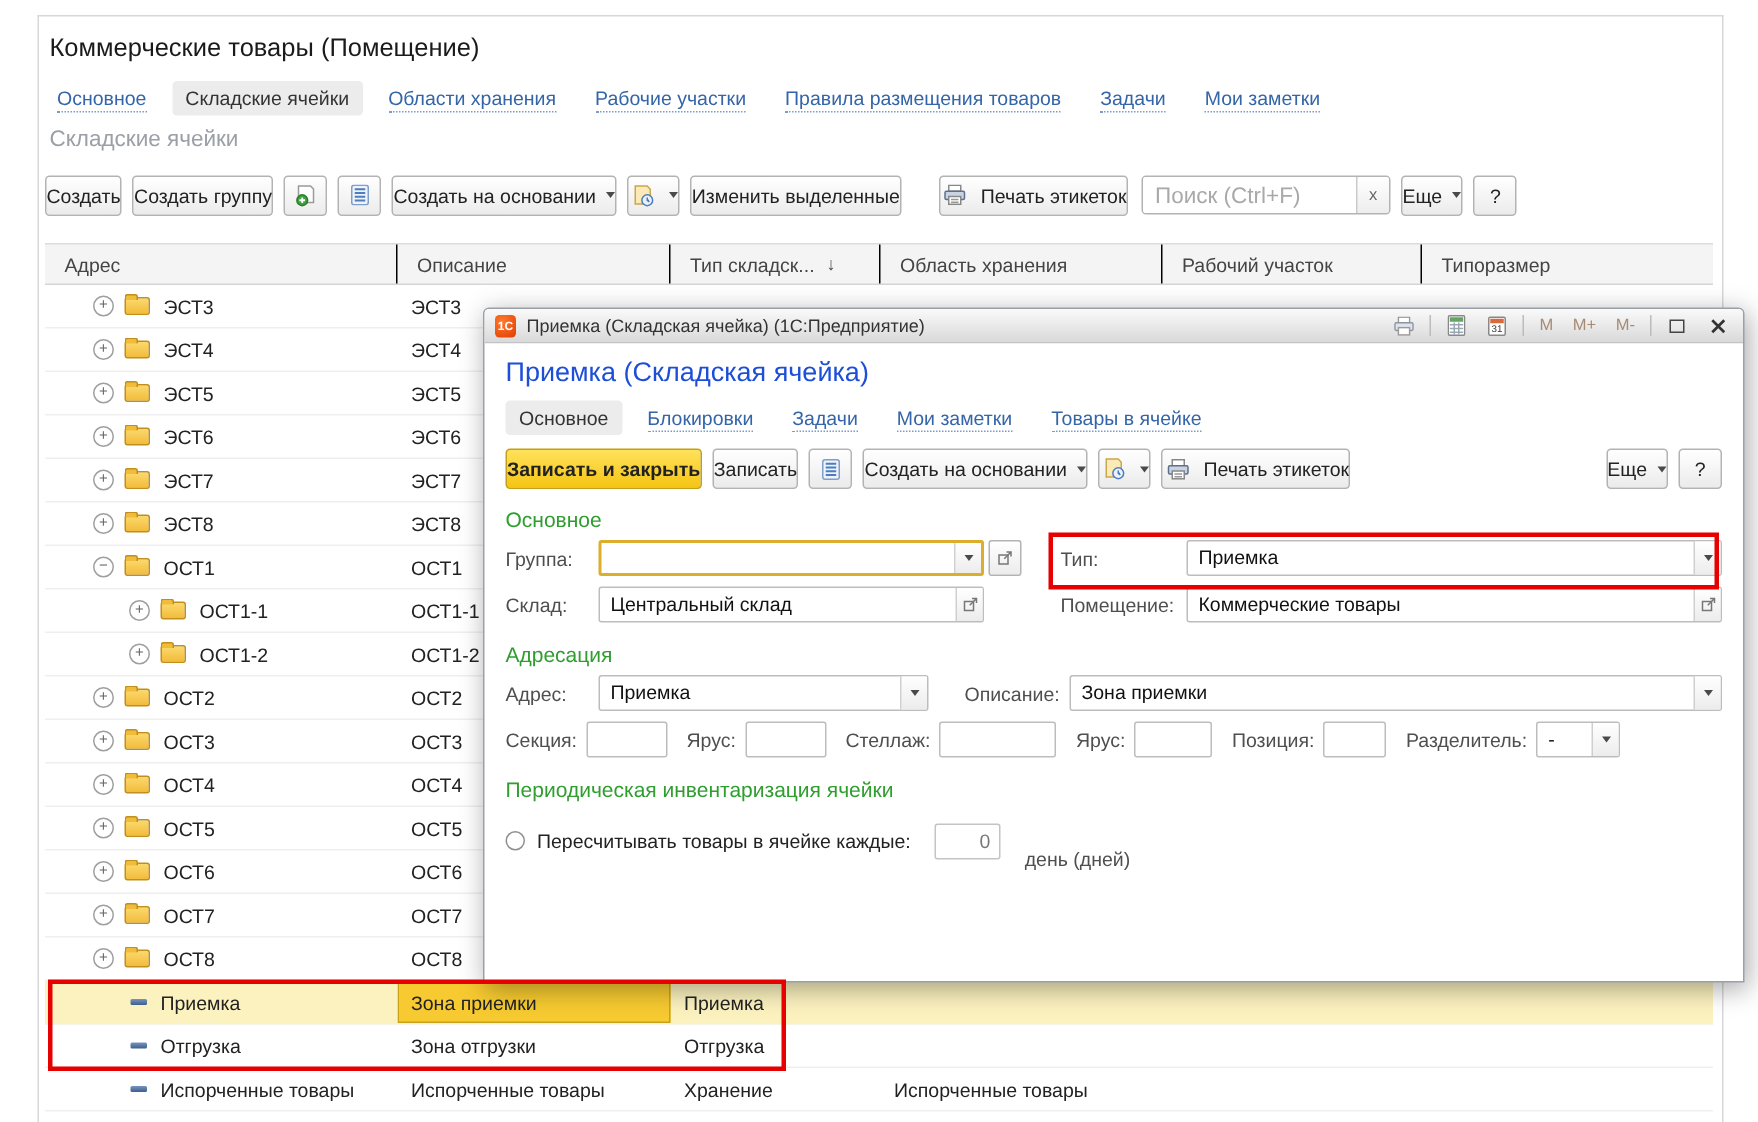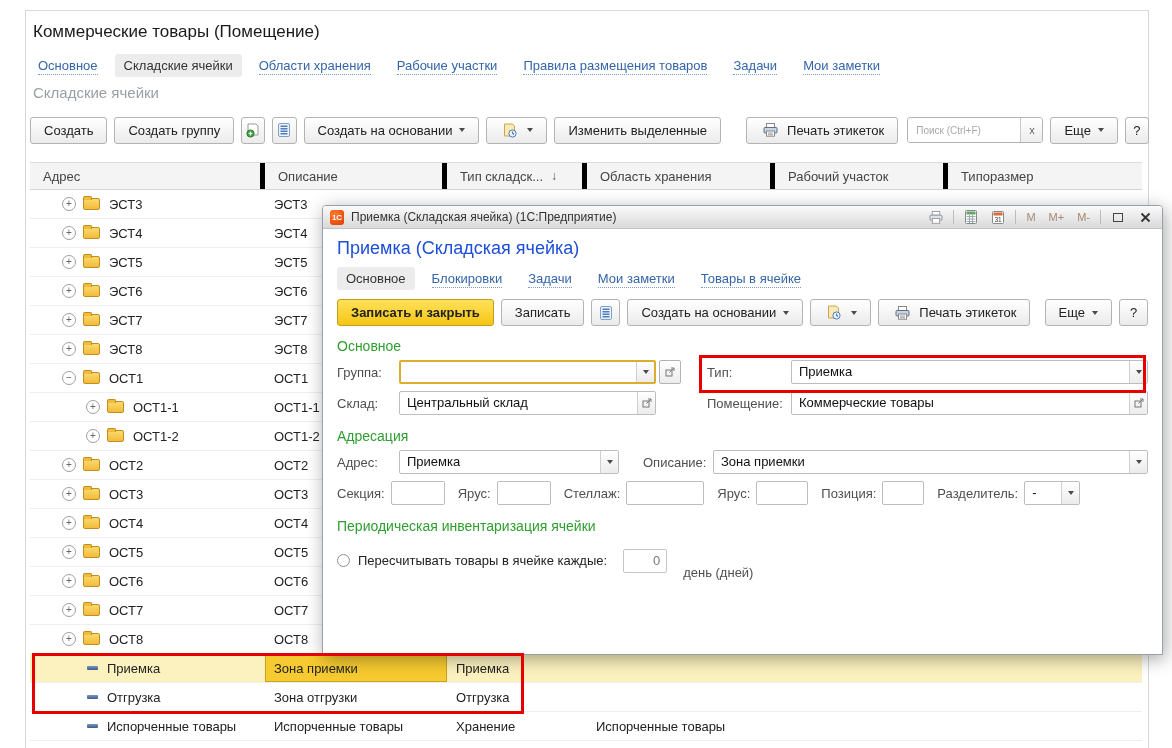--- a/index.html
+++ b/index.html
@@ -15,43 +15,43 @@
   .main-tabs { position:absolute; left:29px; top:54px; }
   .tab { padding:4px 9px; border-radius:3px; color:#3465a8; cursor:default; white-space:nowrap; }
   .tab .lbl { border-bottom:1px dotted #7d9bc6; padding-bottom:1px; }
   .tab.active { background:#ececec; color:#333; }
   .tab.active .lbl { border-bottom:none; }
   .list-title { position:absolute; left:33px; top:84px; font-size:15px; color:#9aa0a6; }
 
   
   .toolbar { display:flex; align-items:center; gap:7px; }
   .main-toolbar { position:absolute; left:30px; top:115px; width:1119px; height:30px; }
-  .btn { height:27px; padding:0 13px; border:1px solid #b3b3b3; border-radius:3px;
+  .btn { height:27px; padding:0 0; border:1px solid #b3b3b3; border-radius:3px;
          background:linear-gradient(#ffffff,#ebebeb); font-size:13px; color:#222;
          display:inline-flex; align-items:center; gap:7px; white-space:nowrap; cursor:default; }
   .btn.icon-only { width:29px; padding:0; justify-content:center; }
   .btn.primary { background:linear-gradient(#ffe15a,#f5c514); border-color:#c3a01b; font-weight:bold; }
   .caret { width:0; height:0; border-left:3.5px solid transparent; border-right:3.5px solid transparent;
            border-top:4px solid #4a4a4a; display:inline-block; }
   .searchbox { display:flex; align-items:stretch; height:26px; border:1px solid #b3b3b3; border-radius:3px;
                background:#fff; overflow:hidden; width:166px; margin-left:2px; }
-  .searchbox input { border:none; outline:none; flex:1; padding:0 8px; font-size:10px;
+  .searchbox input { border:none; outline:none; flex:1; padding:0 8px; font-size:15px;
                      font-family:"Liberation Sans",sans-serif; color:#4d7c0f; min-width:0; }
   .searchbox input::placeholder { color:#a9a9a9; }
   .searchbox .clear { width:22px; border-left:1px solid #c9c9c9; background:linear-gradient(#fff,#ededed);
                       display:flex; align-items:center; justify-content:center; font-size:11px; color:#666; }
   .sp18 { margin-left:18px; }
   .push-right { margin-left:auto; }
 
   
   .grid-cols { display:grid; grid-template-columns:235px 182px 140px 188px 173px 194px; }
   .thead { position:absolute; left:30px; top:162px; width:1112px; height:28px;
            background:#f4f4f4; border-top:1px solid #dcdcdc; border-bottom:1px solid #d5d5d5;
            font-size:13px; color:#444; z-index:1; }
-  .thead .hc { display:flex; align-items:center; padding-left:13px; border-right:5px solid #000000; gap:8px; }
+  .thead .hc { display:flex; align-items:center; padding-left:13px; border-right:1px solid #000000; gap:8px; }
   .thead .hc:last-child { border-right:none; }
   .sort-arrow { color:#555; font-size:12px; }
   .tbody { position:absolute; left:30px; top:190px; width:1112px; z-index:1; }
   .row { height:29px; border-bottom:1px solid #efefef; font-size:13px; align-items:center; }
   .row.selected { background:#fcf2bf; }
   .cell { padding-left:9px; white-space:nowrap; overflow:hidden; height:100%; display:flex; align-items:center; }
   .cell.addr { padding-left:0; }
   .active-cell { background:#f6ca30; box-shadow:inset 0 0 0 1px #c8a21b; }
   .indent { flex:0 0 32px; }
   .row.lvl1 .indent { flex:0 0 56px; }

